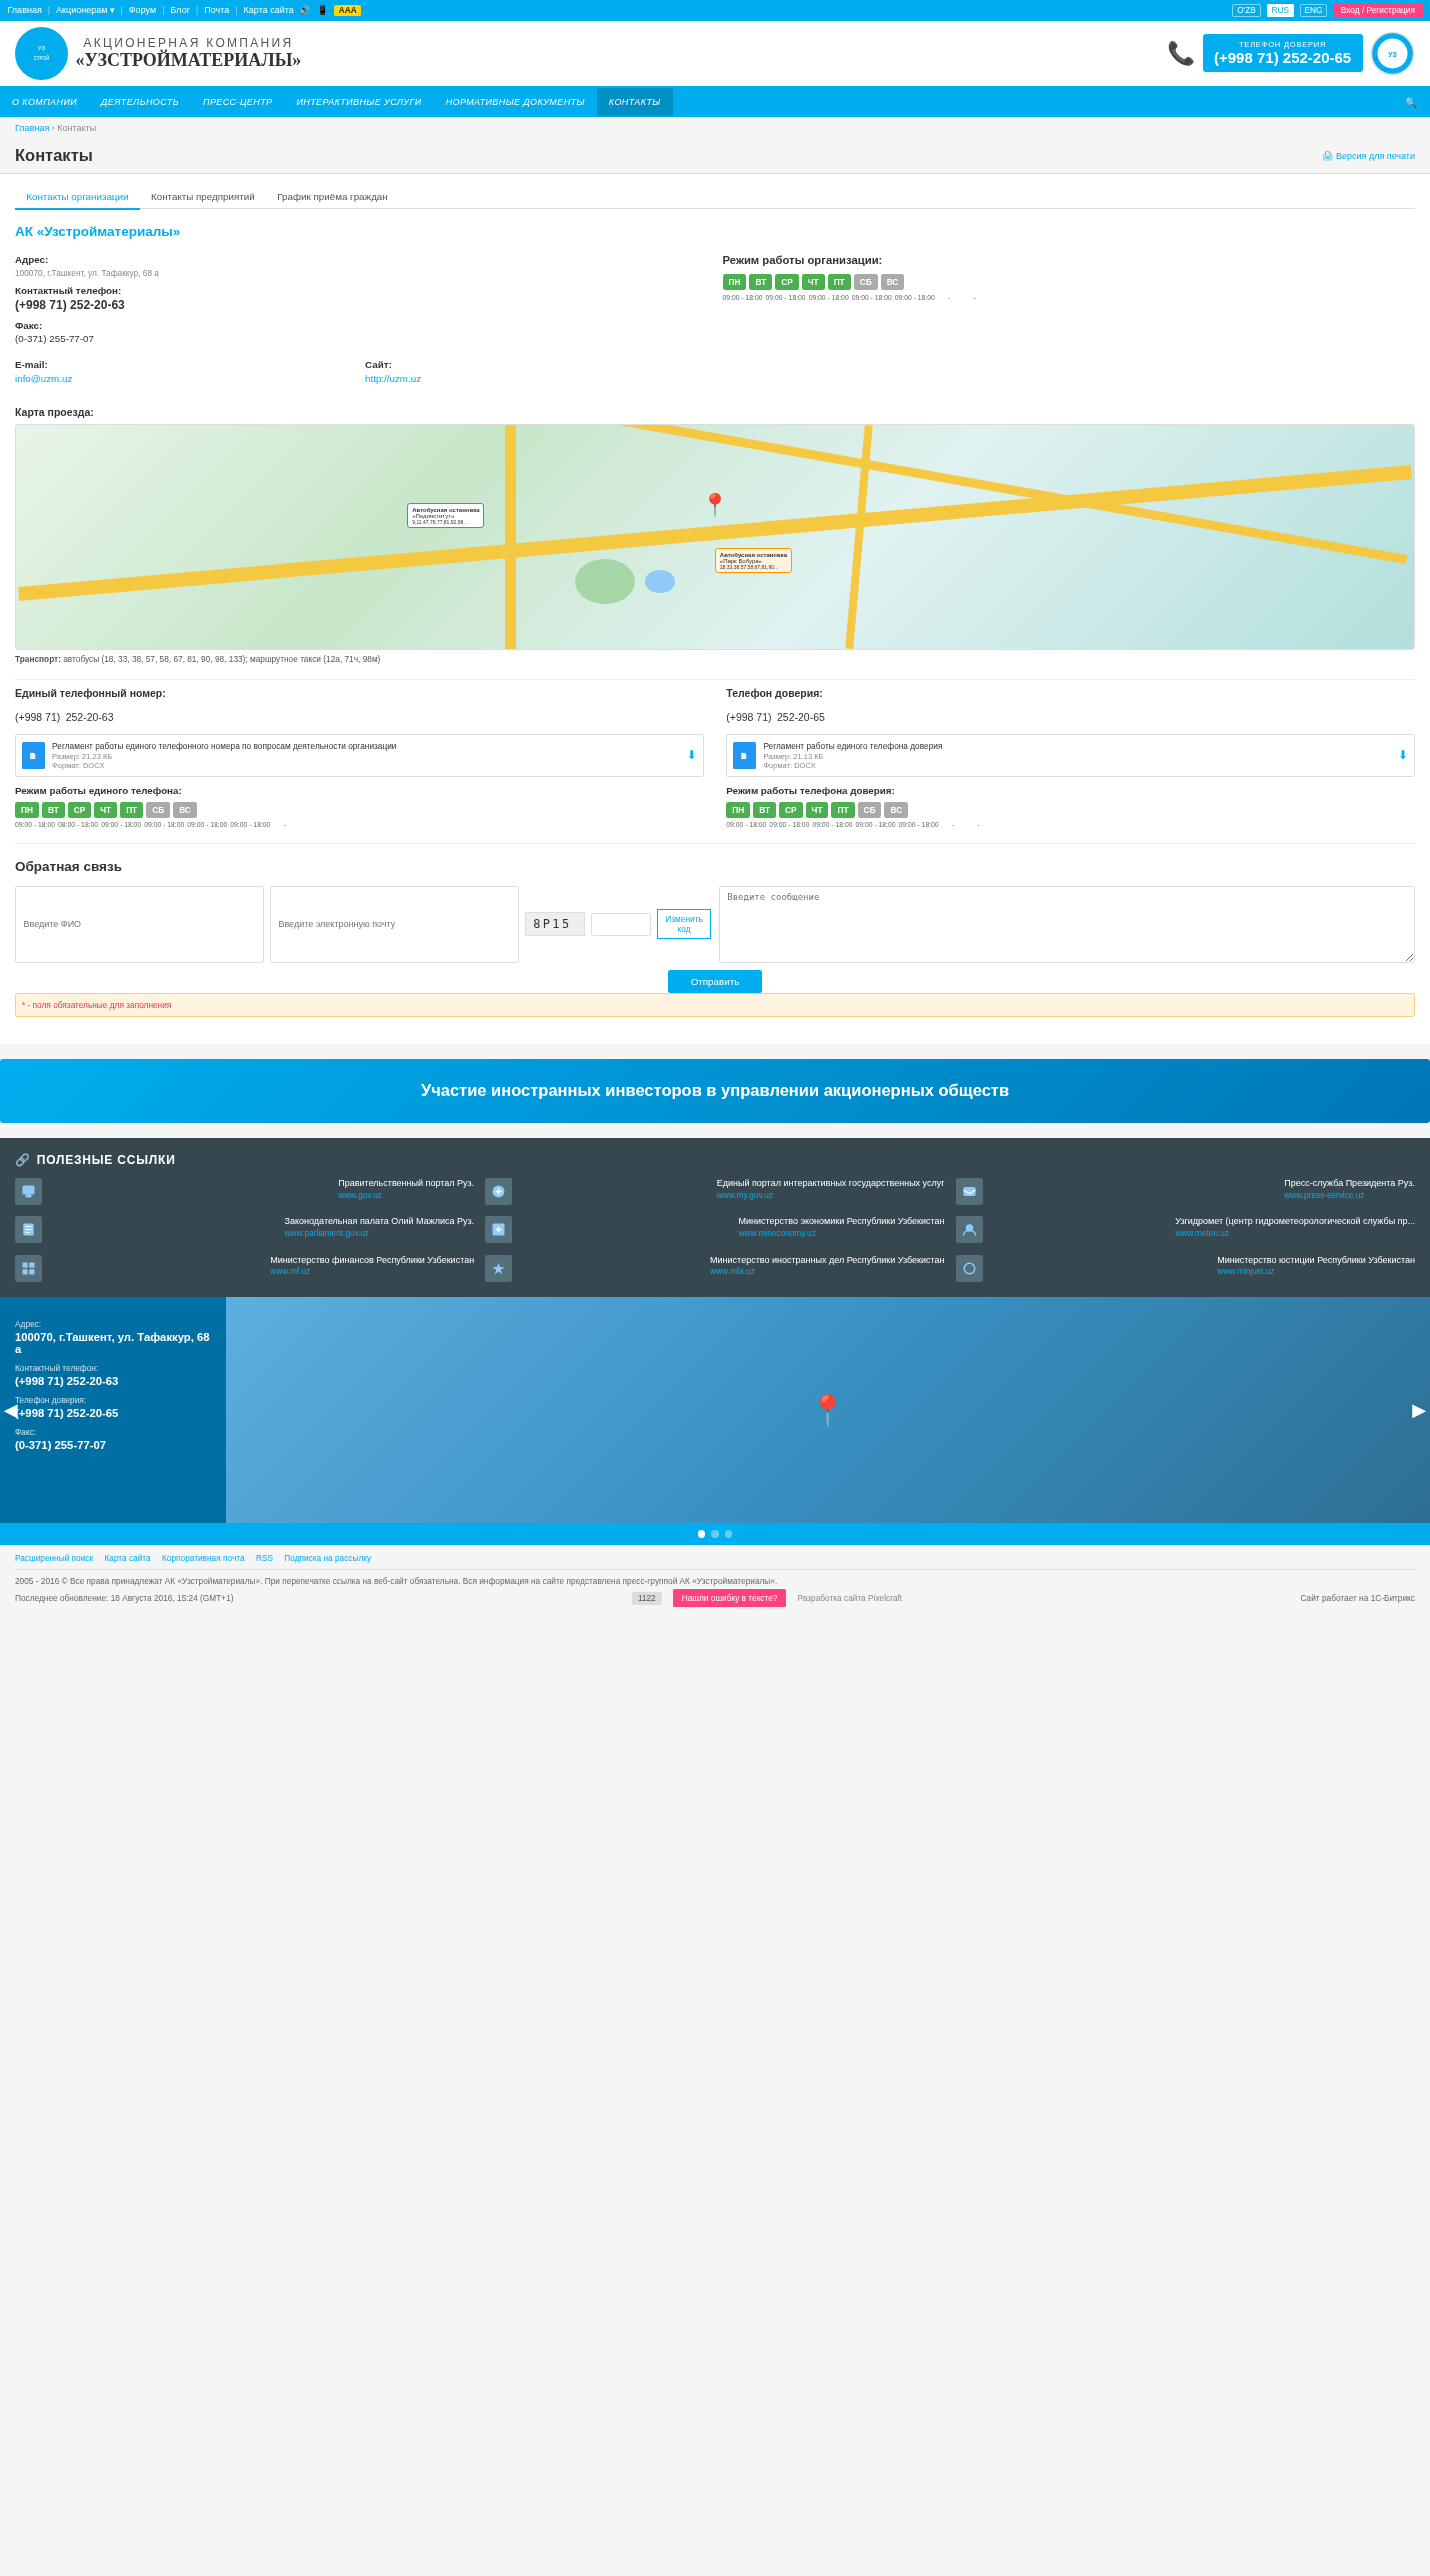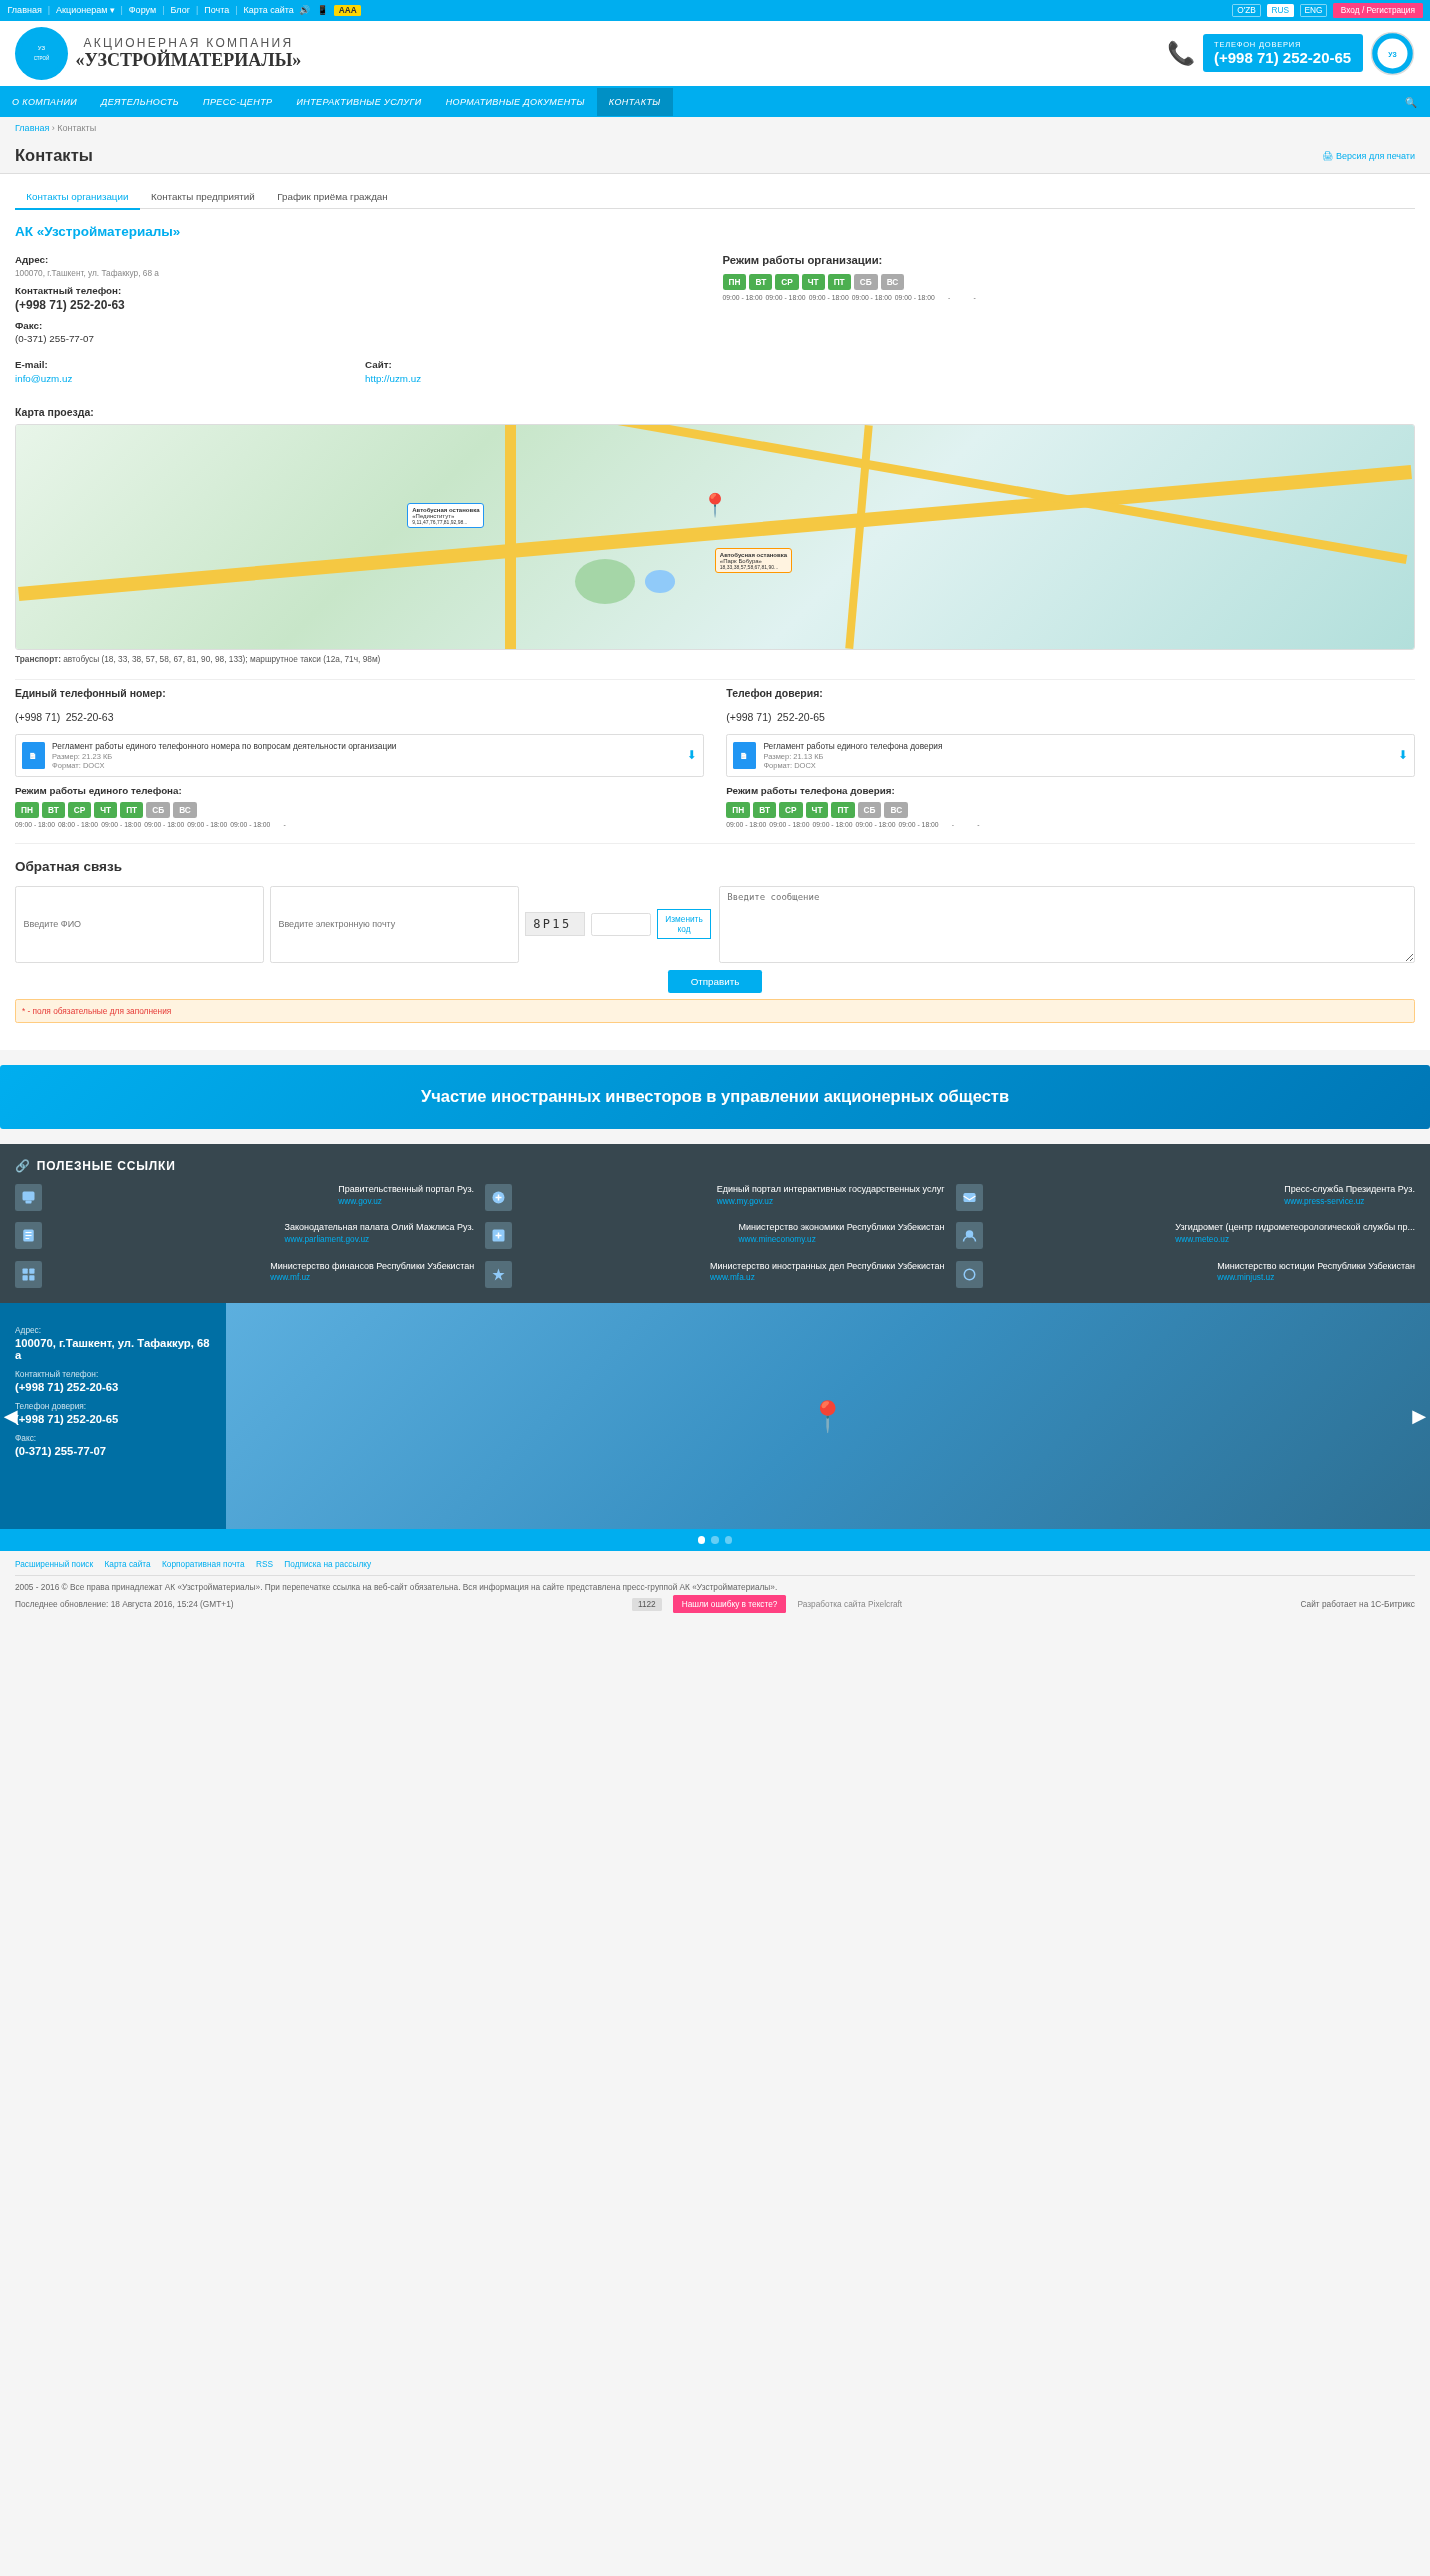--- a/index.html
+++ b/index.html
@@ -16,21 +16,21 @@
     .top-bar .aaa-badge { background: #ffd600; color: #333; padding: 0.8px 4.5px; font-weight: bold; font-size: 8.3px; border-radius: 1.5px; }
 
     
     .header { background: #fff; display: flex; align-items: center; padding: 6px 15px; border-bottom: 2.3px solid #00aeef; }
     .header .logo-area { display: flex; align-items: center; gap: 7.5px; }
     .header .logo-img { width: 53px; height: 53px; background: #00aeef; border-radius: 50%; display: flex; align-items: center; justify-content: center; color: #fff; font-size: 7.5px; text-align: center; overflow: hidden; }
     .header .company-name { text-align: center; }
     .header .company-name .small { font-size: 12px; letter-spacing: 2.3px; color: #555; text-transform: uppercase; }
     .header .company-name .big { font-size: 18px; font-weight: bold; color: #333; font-family: 'Times New Roman', serif; }
     .header .phone-area { margin-left: auto; display: flex; align-items: center; gap: 7.5px; }
-    .header .phone-box { background: #00aeef; color: #fff; padding: 6px 11.3px; border-radius: 3px; text-align: left; }
+    .header .phone-box { background: #00aeef; color: #fff; padding: 6px 11.3px; border-radius: 3px; text-align: center; }
     .header .phone-box .label { font-size: 7.5px; letter-spacing: 0.8px; }
     .header .phone-box .number { font-size: 15px; font-weight: bold; }
     .header .emblem { width: 45px; height: 45px; }
 
     
     .nav { background: #00aeef; display: flex; align-items: center; }
     .nav a { color: #fff; text-decoration: none; padding: 9px 12px; font-size: 9px; display: block; text-transform: uppercase; letter-spacing: 0.4px; font-style: italic; }
     .nav a.active { background: #0090c5; }
     .nav .search-btn { margin-left: auto; padding: 9px 12px; cursor: pointer; color: #fff; }
 
@@ -99,21 +99,21 @@
     .feedback-section h2 { font-size: 13.5px; font-weight: bold; margin-bottom: 11.3px; }
     .feedback-grid { display: grid; grid-template-columns: 1fr 1fr; gap: 7.5px; }
     .feedback-left { display: flex; gap: 6px; }
     .input-field { width: 100%; padding: 5.3px 7.5px; border: 0.8px solid #ddd; border-radius: 2.3px; font-size: 9px; }
     .captcha-row { display: flex; align-items: center; gap: 6px; }
     .captcha-img { background: #eee; border: 0.8px solid #ddd; padding: 3.8px 7.5px; font-family: monospace; font-size: 12px; letter-spacing: 2.3px; color: #333; min-width: 60px; }
     .captcha-refresh { background: #fff; border: 0.8px solid #00aeef; color: #00aeef; padding: 3.8px 7.5px; cursor: pointer; font-size: 8.3px; }
     .textarea-field { width: 100%; height: 100%; min-height: 75px; padding: 5.3px 7.5px; border: 0.8px solid #ddd; border-radius: 2.3px; font-size: 9px; resize: vertical; }
     .submit-row { text-align: center; margin-top: 7.5px; }
     .submit-btn { background: #00aeef; color: #fff; border: none; padding: 6px 22.6px; font-size: 9.8px; cursor: pointer; border-radius: 2.3px; }
-    .required-note { font-size: 8.3px; color: #e53935; margin-top: 6px; padding: 6px; background: #fff3e0; border: 0.8px solid #ffcc80; border-radius: 2.3px; }
+    .required-note { font-size: 8.3px; color: #e53935; padding: 6px; background: #fff3e0; border: 0.8px solid #ffcc80; border-radius: 2.3px; }
 
     
     .banner { background: linear-gradient(135deg, #00aeef, #0077b6); color: #fff; padding: 22.6px 15px; text-align: center; margin: 15px 0; border-radius: 3px; }
     .banner h2 { font-size: 16.5px; font-weight: bold; }
 
     
     .useful-links { background: #37474f; padding: 15px; }
     .useful-links .title { color: #fff; font-size: 12px; font-weight: bold; margin-bottom: 11.3px; display: flex; align-items: center; gap: 6px; text-transform: uppercase; letter-spacing: 0.8px; }
     .links-grid { display: grid; grid-template-columns: 1fr 1fr 1fr; gap: 11.3px; }
     .link-item { display: flex; align-items: flex-start; gap: 20px; justify-content: space-between; }

